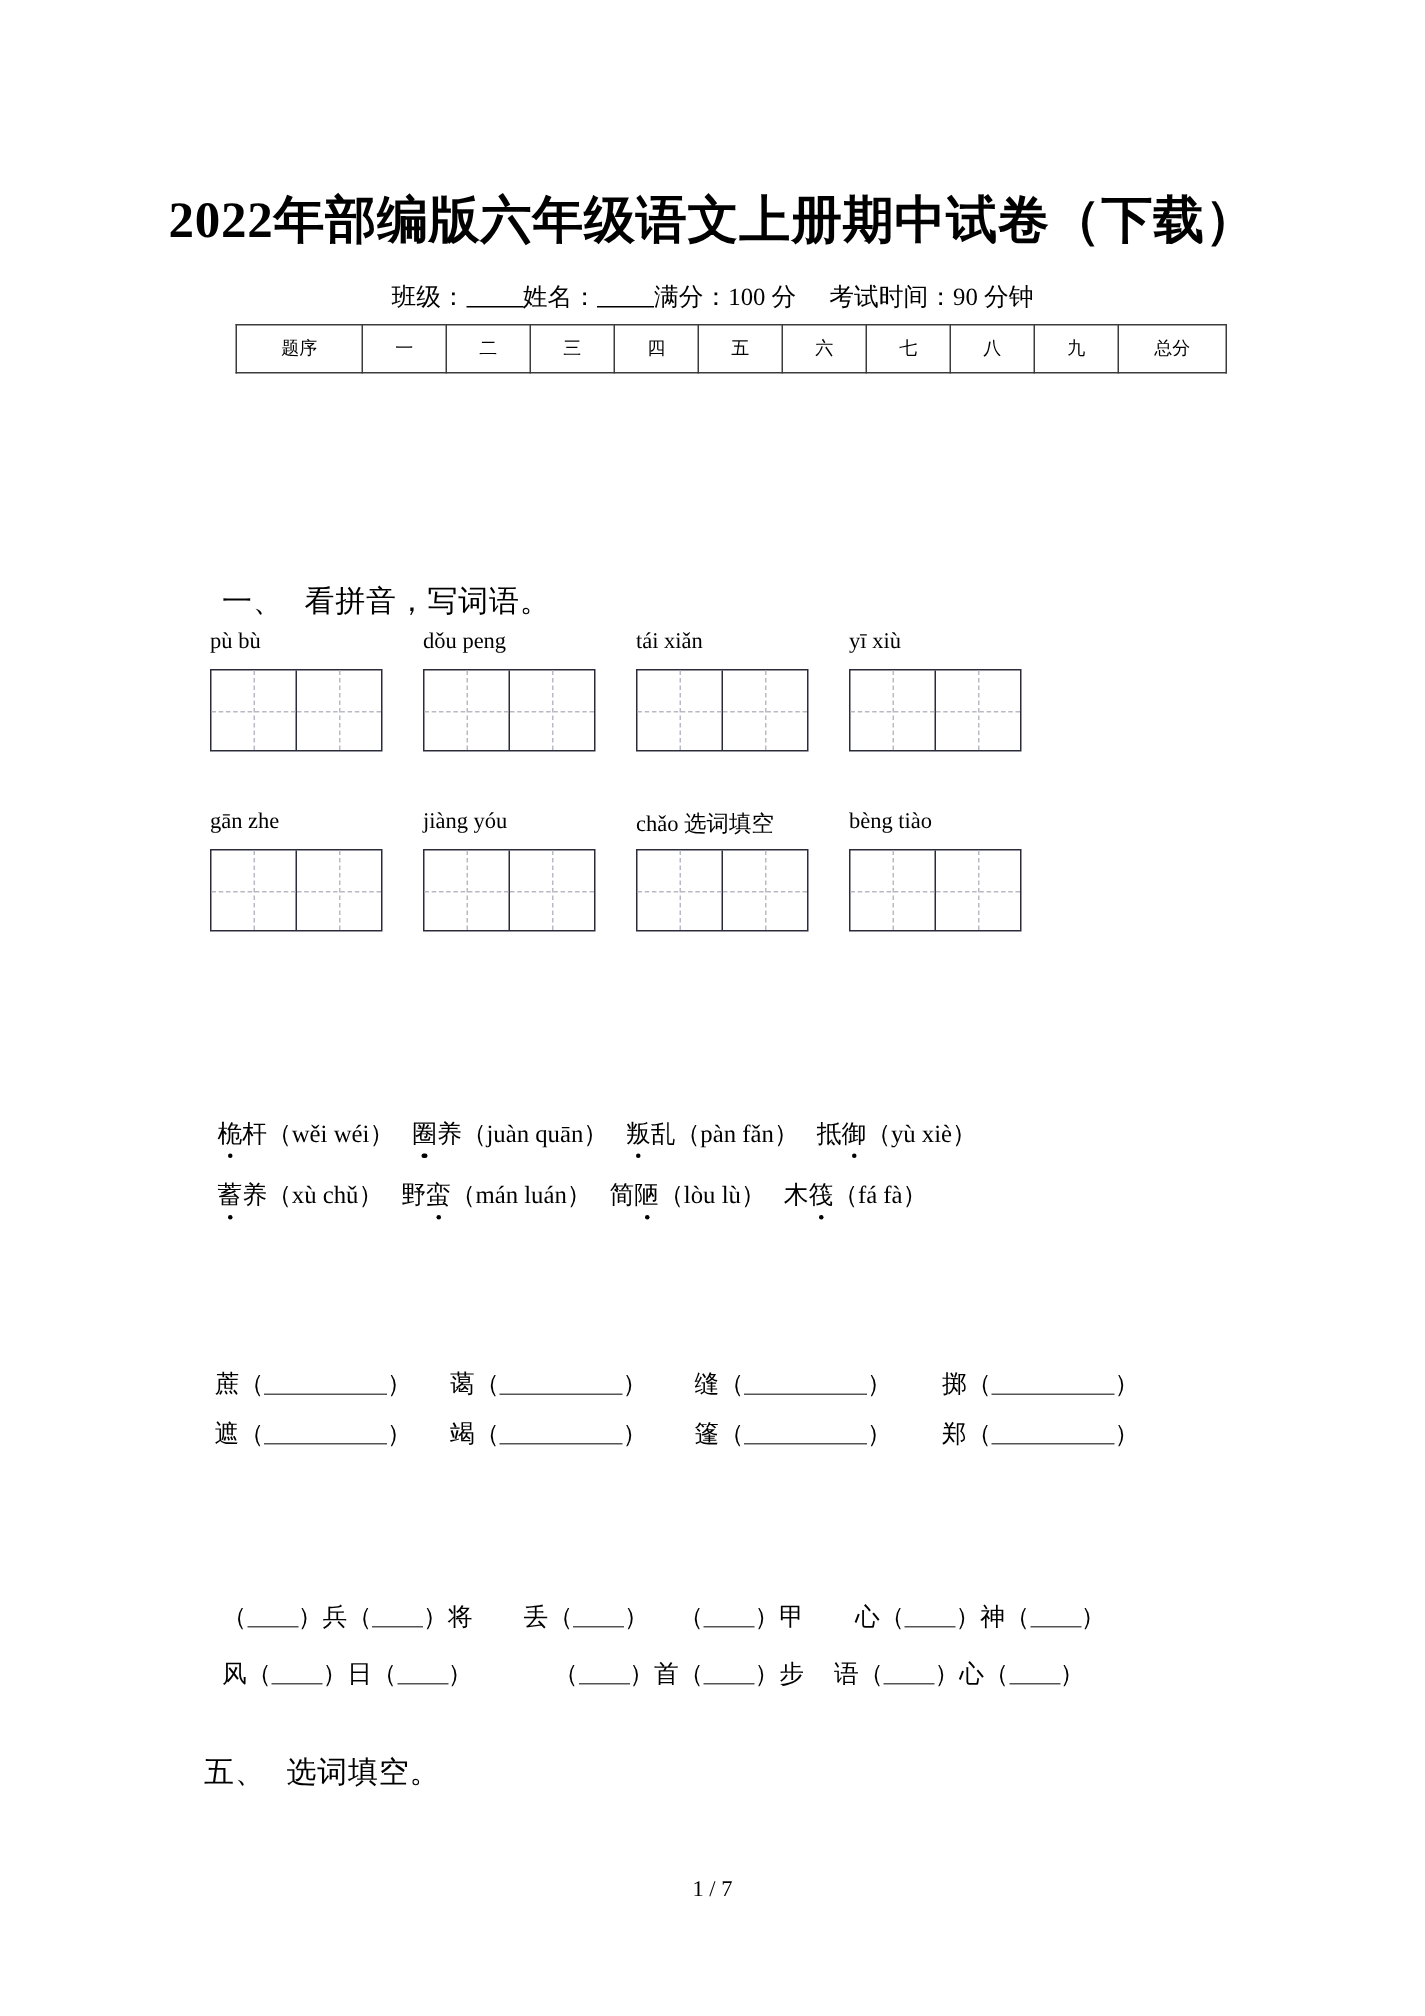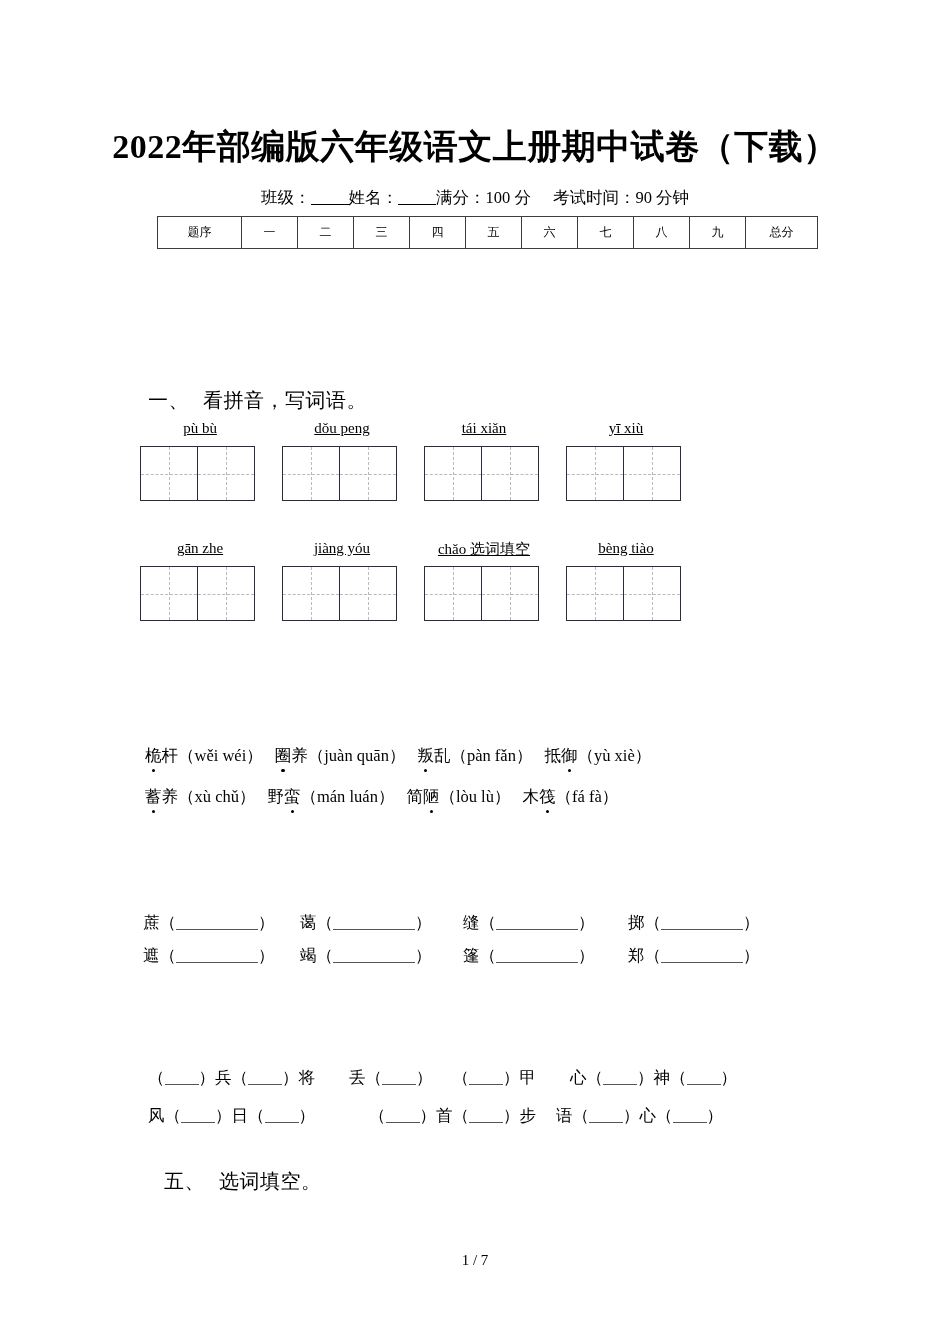--- a/index.html
+++ b/index.html
@@ -71,24 +71,23 @@
   .sec-head .sec-num { margin-right: 14px; }
 
   
   .pinyin-row { position: absolute; left: 0; width: 950px; height: 0; }
   .pin-item { position: absolute; }
   .pin-label {
     position: absolute;
     top: 0;
     white-space: nowrap;
     font-size: 15px;
-    text-align: center;
+    text-align: left;
     width: 120px;
     left: 0;
-    text-decoration: underline;
   }
   .tian-grid {
     position: absolute;
     top: 26px;
     left: 0;
     width: 115px;
     height: 55px;
     display: flex;
     border: 1.3px solid #2b2b3c;
   }
@@ -290,19 +289,19 @@
 
 
   <div class="q4-row" style="top:1067px;">
     <span><span>（</span><span class="q4-blank"></span><span>）兵（</span><span class="q4-blank"></span><span>）将</span></span><span class="q4-gap-lg"></span><span><span>丢（</span><span class="q4-blank"></span><span>）</span></span><span class="q4-gap"></span><span><span>（</span><span class="q4-blank"></span><span>）甲</span></span><span class="q4-gap-lg"></span><span><span>心（</span><span class="q4-blank"></span><span>）神（</span><span class="q4-blank"></span><span>）</span></span>
   </div>
 
   <div class="q4-row" style="top:1105px;">
     <span><span>风（</span><span class="q4-blank"></span><span>）日（</span><span class="q4-blank"></span><span>）</span></span><span class="q4-gap-lg"></span><span class="q4-gap"></span><span><span>（</span><span class="q4-blank"></span><span>）首（</span><span class="q4-blank"></span><span>）步</span></span><span class="q4-gap"></span><span><span>语（</span><span class="q4-blank"></span><span>）心（</span><span class="q4-blank"></span><span>）</span></span>
   </div>
 
-  <div class="sec-head" style="left:164px; top:1168px;">
+  <div class="sec-head" style="left:136px; top:1168px;">
     <span class="sec-num">五、</span><span>选词填空。</span>
   </div>
 
   <div class="page-footer">1 / 7</div>
 
 </div>
 
 </body></html>

